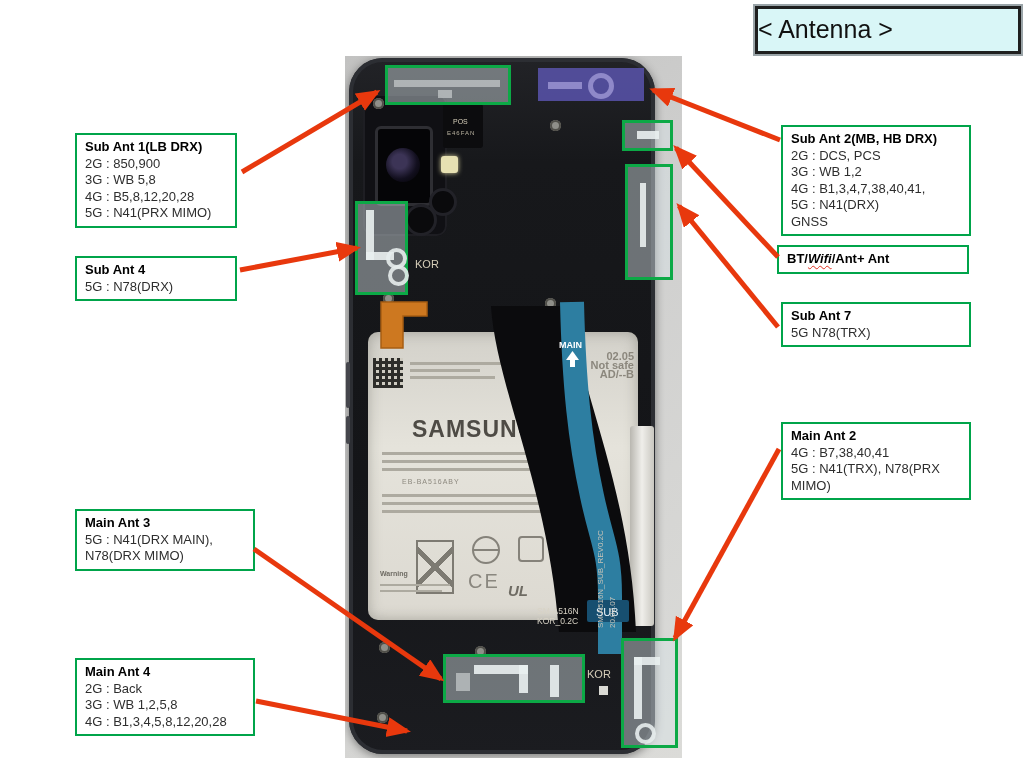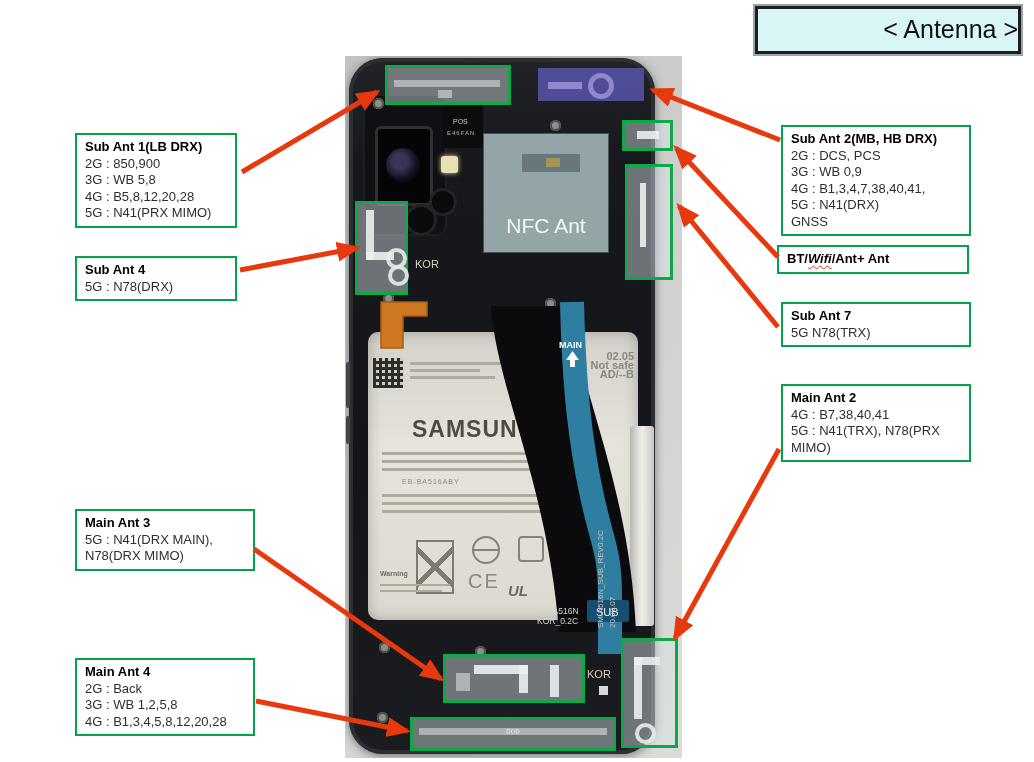--- a/index.html
+++ b/index.html
@@ -2,36 +2,36 @@
 <html><head>
 <meta charset="utf-8">
 <style>
   html,body{margin:0;padding:0;}
   body{width:1034px;height:762px;position:relative;background:#ffffff;
        font-family:"Liberation Sans",sans-serif;overflow:hidden;}
 
   
   #title-box{position:absolute;left:755px;top:6px;width:260px;
     background:#d9f6f7;border:3px solid #1f1f1f;outline:2px solid #9aa4a8;
-    text-align:right;padding:3px 0 5px 0;color:#111;}
+    text-align:left;padding:3px 0 5px 0;color:#111;}
   #title-box .tl{font-size:25px;line-height:34px;}
 
   
   .lbl{position:absolute;background:#fff;border:2px solid #00a44a;
        color:#2e2e2e;font-size:13px;line-height:16.5px;padding:4px 8px;
        white-space:nowrap;}
   .lbl .t{font-weight:700;color:#000;}
   #lbl-sub1{left:75px;top:133px;width:142px;}
   #lbl-sub4{left:75px;top:256px;width:142px;}
   #lbl-main3{left:75px;top:509px;width:160px;}
   #lbl-main1{left:75px;top:658px;width:160px;}
   #lbl-sub2{left:781px;top:125px;width:170px;}
   #lbl-bt{left:777px;top:245px;width:172px;}
   #lbl-sub3{left:781px;top:302px;width:170px;}
-  #lbl-main2{left:781px;top:384px;width:170px;}
+  #lbl-main2{left:781px;top:422px;width:170px;}
   .wavy{text-decoration:underline wavy #e03020;text-decoration-thickness:1px;text-underline-offset:2px;font-style:italic;}
 
   
   #photo{position:absolute;left:345px;top:56px;width:337px;height:702px;
     background:linear-gradient(140deg,#c2c2c1,#d0d0cf 45%,#dbdbd8);overflow:hidden;}
   #phone{position:absolute;left:4px;top:2px;width:306px;height:696px;border-radius:34px;
     background:linear-gradient(180deg,#222327,#17181b 15%,#141518 60%,#1b1c20);
     box-shadow:inset 0 0 0 4px #2c2e33,0 2px 10px rgba(0,0,0,.45);}
   .side-btn{position:absolute;width:4px;background:#45464c;border-radius:2px;}
 
@@ -173,25 +173,20 @@
     <text transform="translate(270,572) rotate(-90)" font-size="8" fill="#c9c4b8">20.02.07</text>
   </svg>
 
   <div class="board-part">
     <div>SM-A516N</div>
     <div>KOR_0.2C</div>
   </div>
   <div class="ph-txt" style="left:242px;top:604px;font-size:11px;">KOR</div>
   <div class="white-sq"></div>
 
-  <div id="nfc">
-    <div class="chip"></div>
-    <div class="gold"></div>
-    <div class="nfc-label">NFC Ant</div>
-  </div>
 
   <div class="hl" id="hl-top" style="left:40px;top:9px;width:120px;height:34px;">
     <div class="trace-faint" style="left:6px;top:12px;width:106px;height:7px;"></div>
     <div class="trace-faint" style="left:50px;top:22px;width:14px;height:8px;"></div>
   </div>
   <div id="hl-purple">
     <div class="pbar"></div>
     <div class="pdonut"></div>
   </div>
   <div class="hl" style="left:10px;top:145px;width:47px;height:88px;">
@@ -204,24 +199,20 @@
     <div class="trace" style="left:12px;top:8px;width:22px;height:8px;"></div>
   </div>
   <div class="hl" style="left:280px;top:108px;width:42px;height:110px;">
     <div class="trace" style="left:12px;top:16px;width:6px;height:64px;"></div>
   </div>
   <div class="hl" id="hl-main3" style="left:98px;top:598px;width:136px;height:43px;">
     <div class="trace" style="left:28px;top:8px;width:54px;height:9px;"></div>
     <div class="trace" style="left:73px;top:8px;width:9px;height:28px;"></div>
     <div class="trace" style="left:104px;top:8px;width:9px;height:32px;"></div>
     <div class="trace-faint" style="left:10px;top:16px;width:14px;height:18px;"></div>
-  </div>
-  <div class="hl" id="hl-main1" style="left:65px;top:661px;width:200px;height:28px;">
-    <div class="trace-faint" style="left:6px;top:8px;width:188px;height:7px;"></div>
-    <div class="code">006</div>
   </div>
   <div class="hl" style="left:276px;top:582px;width:51px;height:104px;">
     <div class="trace" style="left:10px;top:16px;width:8px;height:62px;"></div>
     <div class="trace" style="left:10px;top:16px;width:26px;height:8px;"></div>
     <div class="donut" style="left:11px;top:82px;width:13px;height:13px;"></div>
   </div>
 </div>
 
 <div class="lbl" id="lbl-sub1">
   <div class="t">Sub Ant 1(LB DRX)</div>
@@ -241,21 +232,21 @@
 </div>
 <div class="lbl" id="lbl-main1">
   <div class="t">Main Ant 4</div>
   <div>2G : Back</div>
   <div>3G : WB 1,2,5,8</div>
   <div>4G : B1,3,4,5,8,12,20,28</div>
 </div>
 <div class="lbl" id="lbl-sub2">
   <div class="t">Sub Ant 2(MB, HB DRX)</div>
   <div>2G : DCS, PCS</div>
-  <div>3G : WB 0,9</div>
+  <div>3G : WB 1,2</div>
   <div>4G : B1,3,4,7,38,40,41,</div>
   <div>5G : N41(DRX)</div>
   <div>GNSS</div>
 </div>
 <div class="lbl" id="lbl-bt">
   <span class="t">BT/</span><span class="t wavy">Wifi</span><span class="t">/Ant+ Ant</span>
 </div>
 <div class="lbl" id="lbl-sub3">
   <div class="t">Sub Ant 7</div>
   <div>5G N78(TRX)</div>

